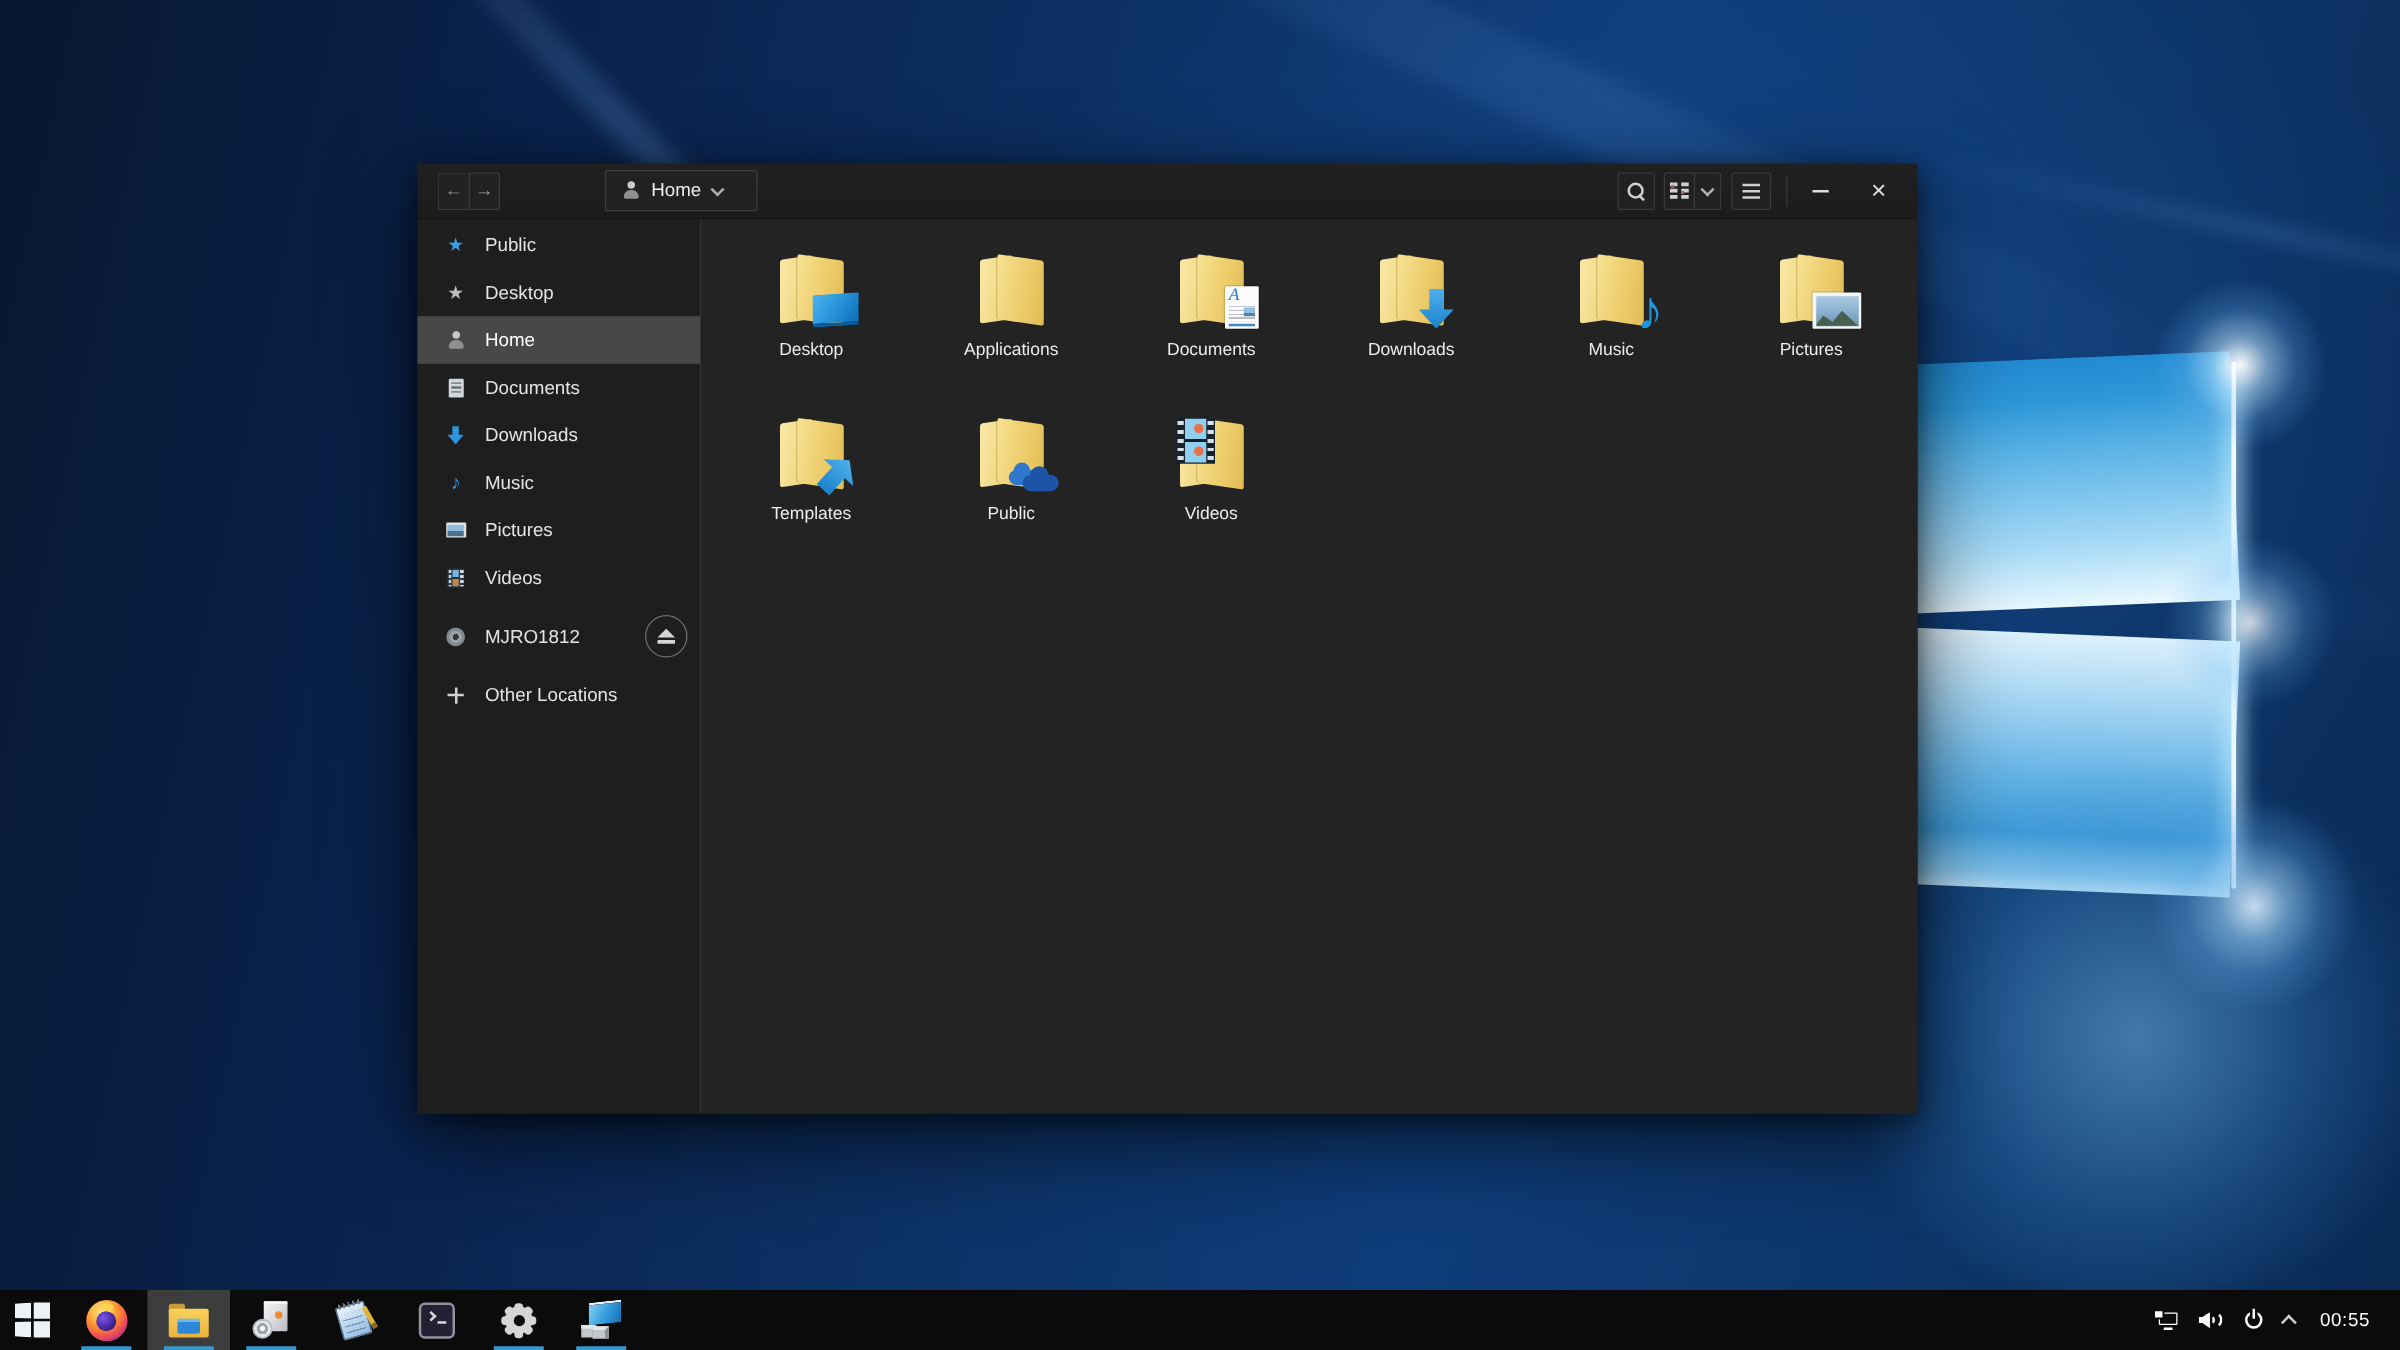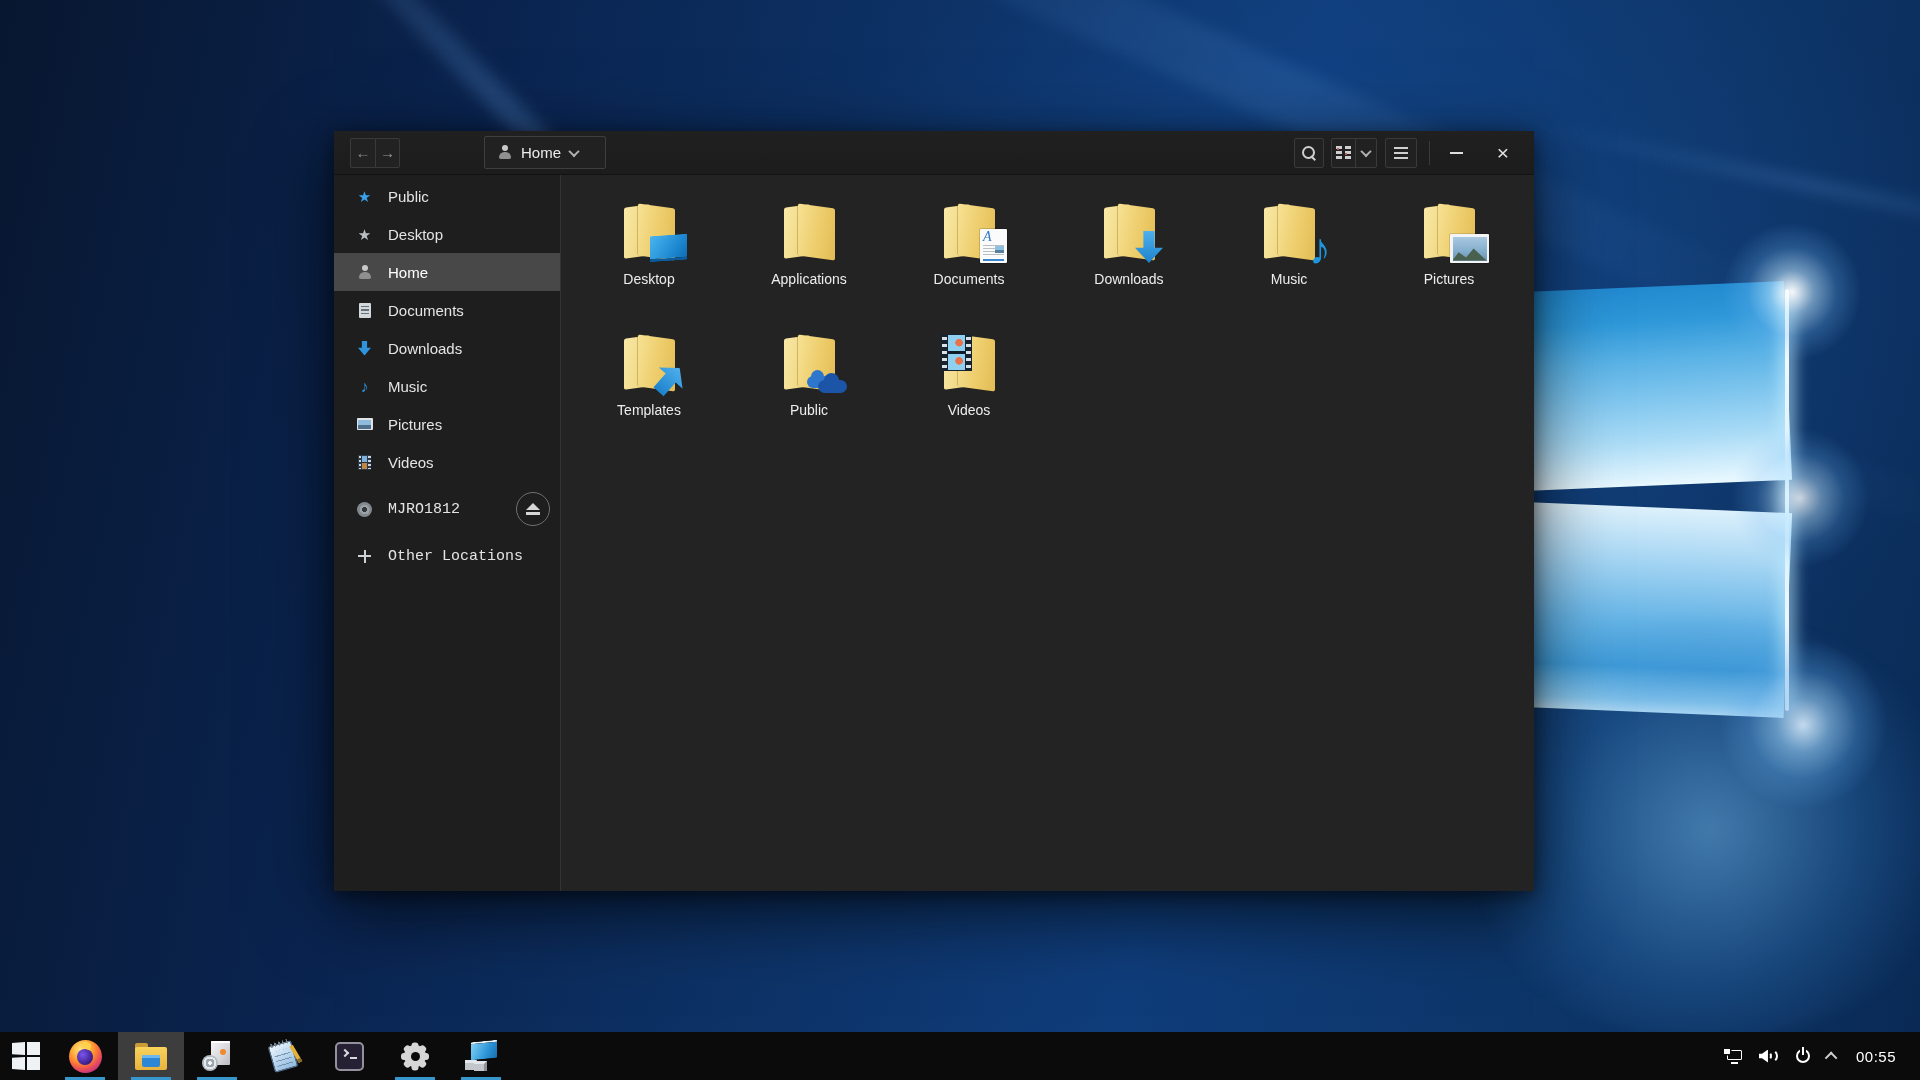--- a/index.html
+++ b/index.html
@@ -85,21 +85,21 @@
   .win-close { width:22px; height:30px; display:flex; align-items:center; justify-content:center;
     color:#e2e2e2; font-size:21px; line-height:1; }
 
   .win-body { flex:1; display:flex; min-height:0; }
 
   
   .sidebar { width:227px; background:#1e1e1e; border-right:1px solid #343434; padding-top:2px; flex:none; }
   .side-item { height:38px; display:flex; align-items:center; padding:0 10px 0 22px; gap:15px; color:#e4e4e4;
     font-size:15px; }
   .side-item.selected { background:#484848; color:#ffffff; }
-  .side-item.gap { margin-top:9px;font-family:Liberation Mono, monospace; }
+  .side-item.gap { margin-top:9px; }
   .s-ic { width:17px; height:17px; flex:none; display:flex; align-items:center; justify-content:center; position:relative; }
   .glyph-star { font-size:15px; line-height:17px; }
   .c-recent { color:#3aa0e8; } .c-star { color:#b9bec3; }
   .ic-user { position:relative; width:15px; height:15px; }
   .ic-user::before { content:""; position:absolute; left:4.5px; top:0; width:6px; height:6px; border-radius:50%;
     background:#c9c9c9; }
   .ic-user::after { content:""; position:absolute; left:1.5px; top:7px; width:12px; height:7px;
     border-radius:6px 6px 2px 2px; background:#8f8f8f; }
   .ic-docmini { width:12px; height:15px; background:#d4d8db; border-radius:1px; padding:3px 2px;
     display:flex; flex-direction:column; gap:2px; }

